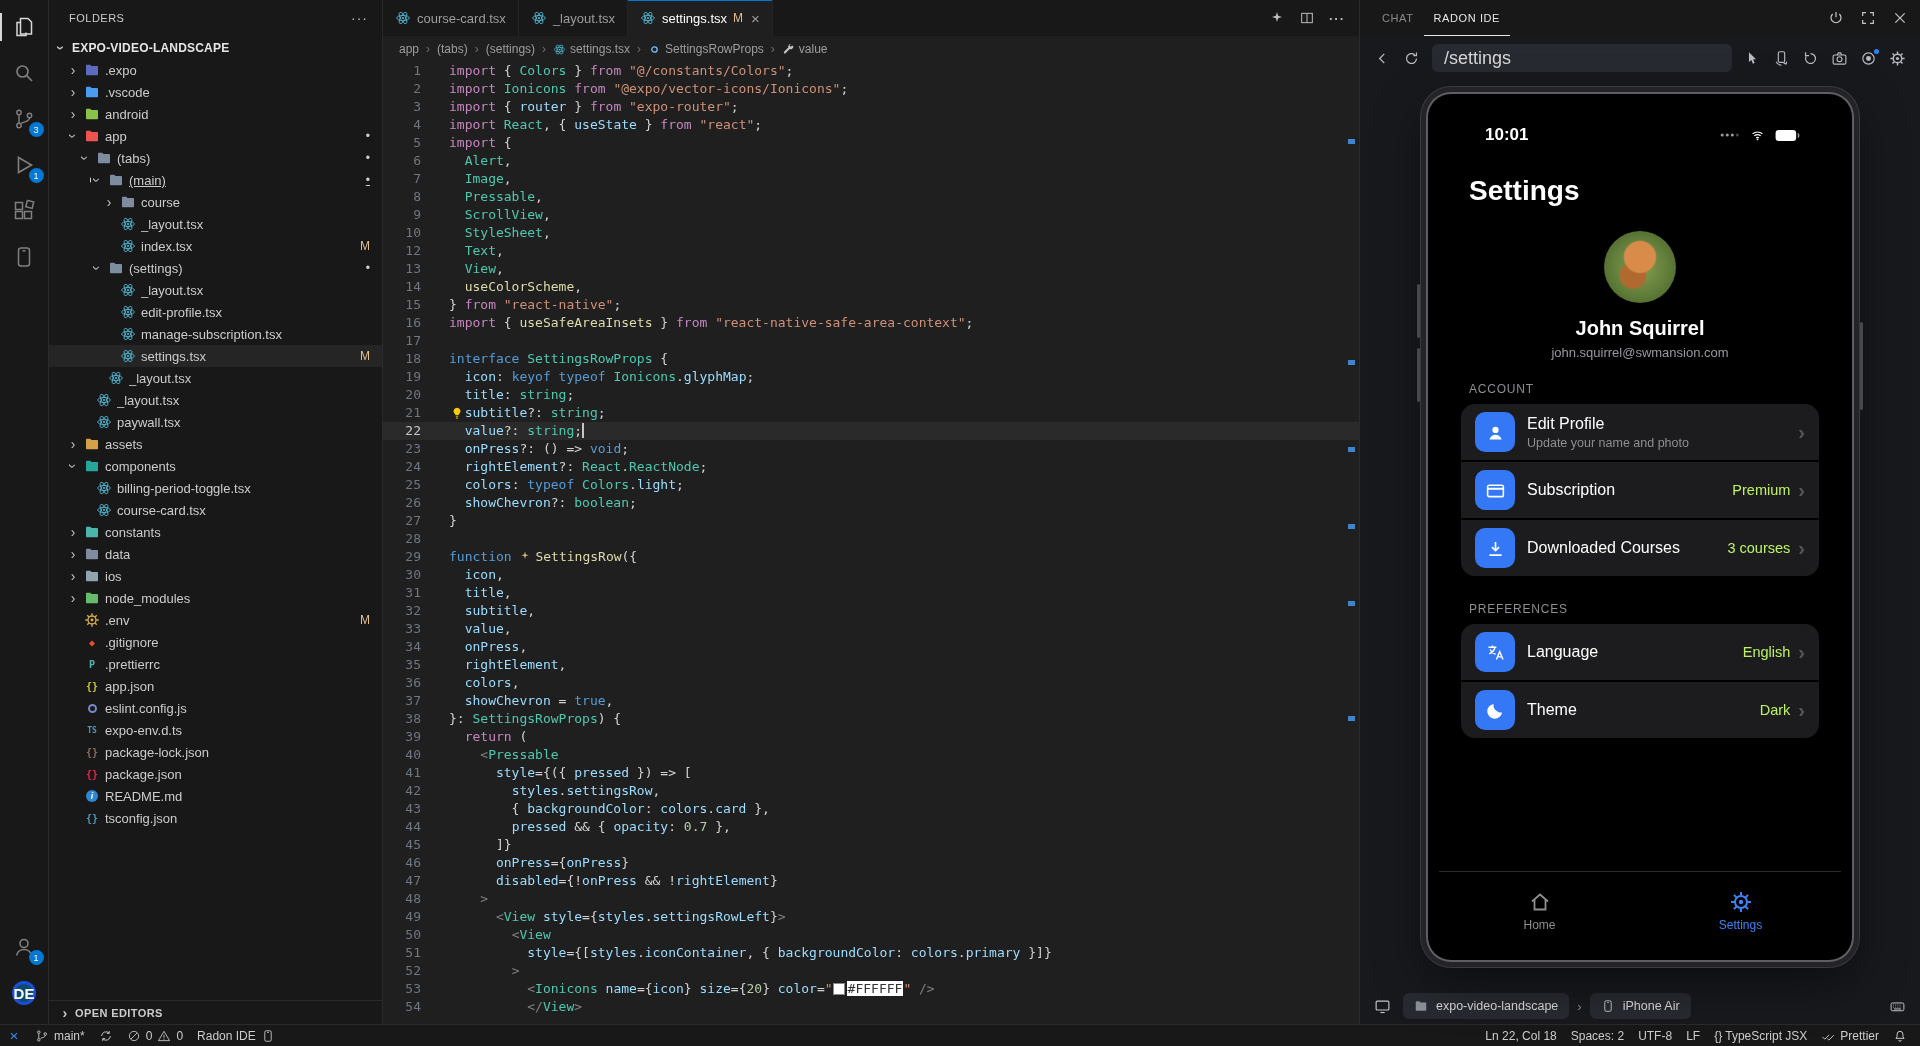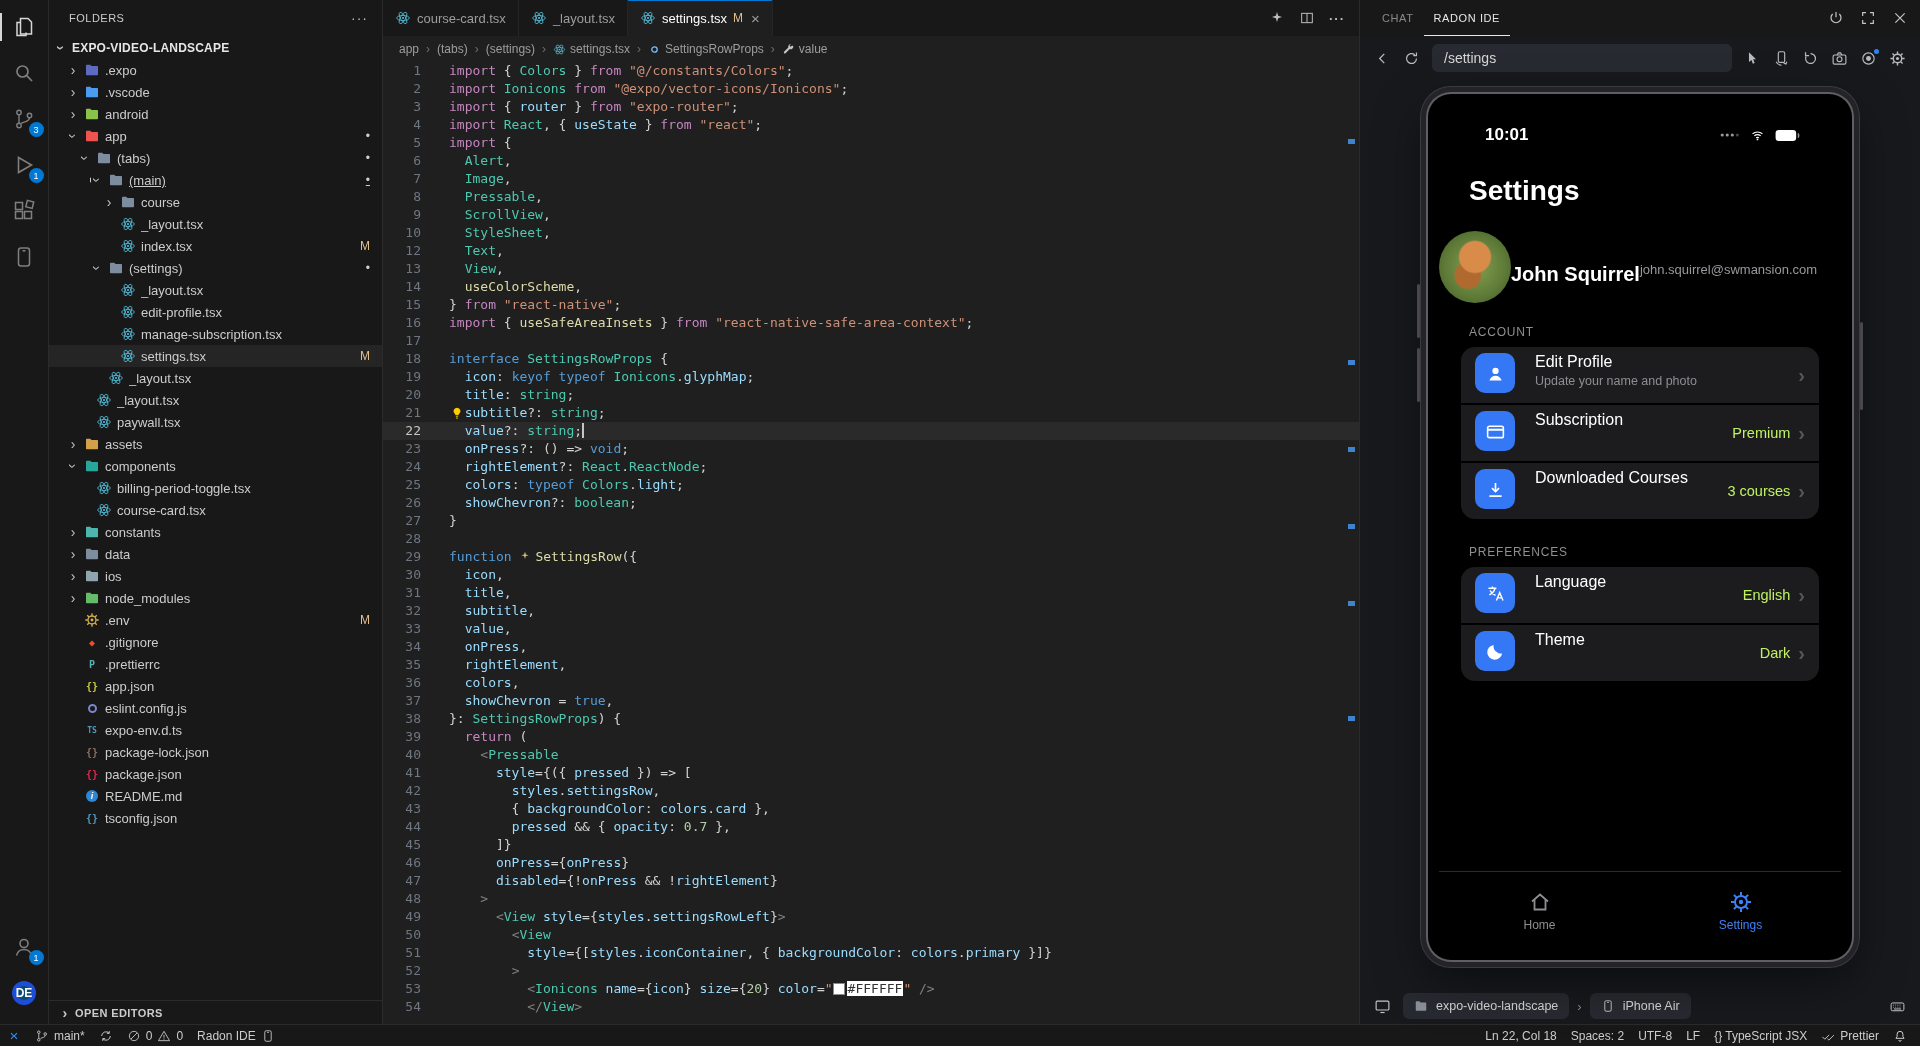--- a/index.html
+++ b/index.html
@@ -13,22 +13,22 @@
 .activity-bar{width:49px;background:#181818;border-right:1px solid #2b2b2b;
   display:flex;flex-direction:column;align-items:center;padding-top:4px}
 .ab-item{width:49px;height:46px;display:flex;align-items:center;justify-content:center;
   position:relative;color:#7f7f7f;cursor:pointer}
 .ab-item.active{color:#d7d7d7}
 .ab-item.active::before{content:"";position:absolute;left:0;top:9px;bottom:9px;width:2px;background:#d7d7d7}
 .ab-svg{width:24px;height:24px}
 .ab-badge{position:absolute;right:5px;bottom:5px;background:#0078d4;color:#fff;font-size:9px;
   min-width:15px;height:15px;border-radius:8px;display:flex;align-items:center;justify-content:center;padding:0 3px}
 .ab-bottom{margin-top:auto;display:flex;flex-direction:column;align-items:center;padding-bottom:8px}
-.ab-avatar{width:24px;height:24px;border-radius:50%;background:#0c4a6e;border:5px solid #1d4ed8;
-  color:#fff;font-size:12px;font-weight:700;display:flex;align-items:center;justify-content:center}
+.ab-avatar{width:24px;height:24px;border-radius:50%;background:#0c4a6e;border:3px solid #1d4ed8;
+  color:#fff;font-size:15px;font-weight:700;display:flex;align-items:center;justify-content:center}
 
 
 .sidebar{width:334px;background:#181818;border-right:1px solid #2b2b2b;display:flex;flex-direction:column;min-height:0}
 .sb-header{height:35px;flex:none;display:flex;align-items:center;padding:0 14px 0 20px;
   font-size:11px;letter-spacing:.5px;color:#cccccc}
 .sb-header .dots{margin-left:auto;color:#bdbdbd;font-size:14px;letter-spacing:1px;cursor:pointer}
 .tree{flex:1;overflow:hidden;padding-top:2px}
 .trow{height:22px;display:flex;align-items:center;gap:5px;padding-right:12px;cursor:pointer;
   color:#cccccc;white-space:nowrap}
 .troot{font-weight:700;font-size:12px;color:#e6e6e6;letter-spacing:.2px}
@@ -95,50 +95,50 @@
 .panel-header{height:36px;flex:none;background:#181818;display:flex;align-items:center;padding:0 12px}
 .panel-tabs{display:flex;height:100%}
 .ptab{padding:0 10px;display:flex;align-items:center;font-size:11px;letter-spacing:.6px;color:#8a8a8a;cursor:pointer}
 .ptab.active{color:#e7e7e7;box-shadow:inset 0 -1px 0 #e7e7e7}
 .panel-actions{margin-left:auto;display:flex;gap:16px;color:#c5c5c5}
 .pa-svg{width:16px;height:16px}
 .panel-toolbar{height:44px;flex:none;display:flex;align-items:center;gap:12px;padding:0 14px;color:#b8bcc2}
 .tbtn{position:relative;display:inline-flex;cursor:pointer}
 .tb-svg{width:17px;height:17px}
 .url{flex:1;height:28px;background:#272a30;border:none;border-radius:6px;color:#d6d6d6;
-  font-size:14px;padding:0 12px;font-family:"Liberation Sans",sans-serif;outline:none}
+  font-size:18px;padding:0 12px;font-family:"Liberation Sans",sans-serif;outline:none}
 .badge-dot{position:absolute;top:-3px;right:-4px;width:9px;height:9px;border-radius:50%;
   background:#2f81f7;border:2px solid #17191d}
 .sim-area{flex:1;display:flex;justify-content:center;align-items:flex-start;padding-top:14px;min-height:0}
 .phone{position:relative;width:424px;height:866px;border-radius:23px;background:#000;padding:11px;
   box-shadow:0 0 0 2px #5e5e63,0 0 0 7px #242428,0 0 0 8px #3a3a3f,0 18px 50px rgba(0,0,0,.55)}
 .side-btn{position:absolute;width:3px;border-radius:2px;background:#47474c;left:-11px}
 .vol1{top:190px;height:54px}.vol2{top:254px;height:54px}
 .pwr{left:auto;right:-11px;top:228px;height:88px}
 .screen{height:100%;border-radius:55px;background:#000;overflow:hidden;display:flex;flex-direction:column}
 .p-status{height:52px;flex:none;display:flex;align-items:center;justify-content:space-between;
   padding:8px 40px 0 46px;color:#fff}
 .p-time{font-size:17px;font-weight:700}
 .p-sticons{display:flex;align-items:center;gap:7px;color:#fff}
 .cell{width:22px;height:12px;color:#9a9a9e}
 .wifi{width:19px;height:14px}
 .batt{width:27px;height:13px}
 .p-title{flex:none;font-size:28px;font-weight:700;color:#fff;margin:18px 0 0 30px}
-.p-profile{flex:none;display:flex;flex-direction:row;align-items:center;margin-top:24px}
+.p-profile{flex:none;display:flex;flex-direction:column;align-items:center;margin-top:24px}
 .p-avatar{width:72px;height:72px;border-radius:50%;
   background:
    radial-gradient(circle at 50% 36%, #d98c4a 0 26%, rgba(0,0,0,0) 29%),
    radial-gradient(circle at 40% 62%, #b06a30 0 20%, rgba(0,0,0,0) 23%),
    radial-gradient(circle at 50% 50%, #86a04f 0%, #5d7a38 60%, #41571f 100%)}
 .p-name{margin-top:14px;font-size:20px;font-weight:700;color:#fff}
 .p-email{margin-top:5px;font-size:13px;color:#98989f}
 .p-sec{margin:26px 30px 8px;font-size:12px;letter-spacing:.8px;color:#8e8e93}
 .p-body .p-sec:first-child{margin-top:22px}
 .p-group{margin:0 22px;border-radius:14px;overflow:hidden;display:flex;flex-direction:column;gap:2px}
-.p-row{background:#1c1c1e;min-height:56px;display:flex;gap:20px;padding:6px 14px;cursor:pointer}
+.p-row{background:#1c1c1e;min-height:56px;display:flex;align-items:center;gap:12px;padding:6px 14px;cursor:pointer}
 .p-ric{width:40px;height:40px;flex:none;border-radius:10px;background:#3478F6;color:#fff;
   display:flex;align-items:center;justify-content:center}
 .pr-svg{width:21px;height:21px}
 .p-rtexts{display:flex;flex-direction:column;gap:3px}
 .p-rtitle{font-size:16px;color:#fff}
 .p-rsub{font-size:12.5px;color:#8e8e93}
 .p-right{margin-left:auto;display:flex;align-items:center;gap:8px}
 .p-rval{font-size:14.5px;color:#bef264}
 .p-chev{color:#55555a;font-size:20px;font-weight:700;line-height:1}
 .p-toggle{width:52px;height:32px;border-radius:16px;background:#3e7bf5;position:relative}

